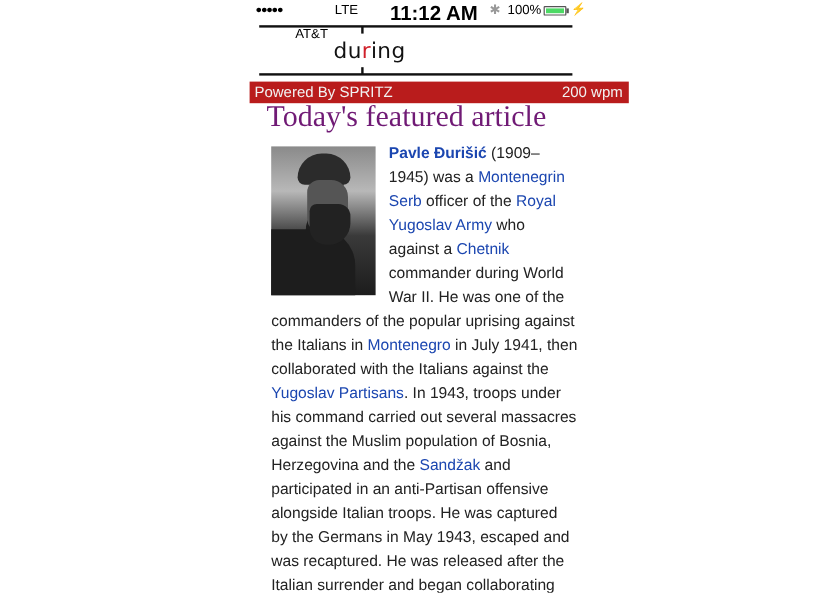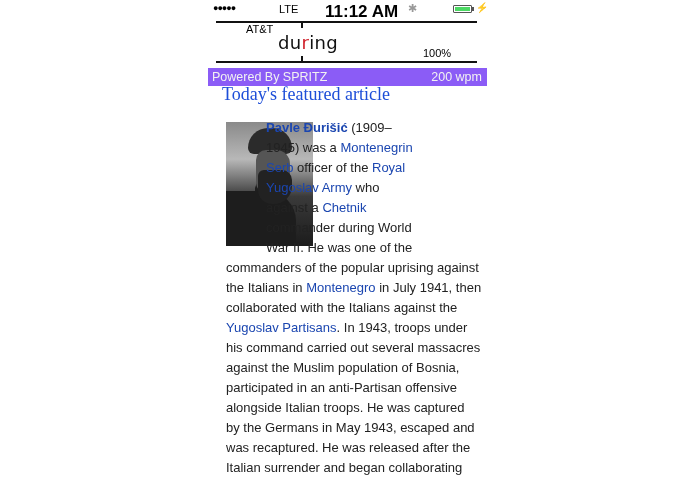--- a/index.html
+++ b/index.html
@@ -5,53 +5,53 @@
   html, body { margin: 0; padding: 0; background: #ffffff; }
   body { width: 695px; height: 494px; position: relative; overflow: hidden; font-family: "Liberation Sans", sans-serif; }
   .phone { position: absolute; left: 208px; top: 0; width: 279px; height: 494px; background: #fff; }
   
   .status { position: absolute; left: 0; top: 0; width: 279px; height: 18px; font-size: 11px; color: #000; }
   .status .dots { position: absolute; left: 5px; top: 3px; letter-spacing: -1px; font-size: 9px; }
   .status .carrier { position: absolute; left: 38px; top: 3px; margin-top: 20px; }
   .status .net { position: absolute; left: 71px; top: 3px; }
   .status .time { position: absolute; left: 117px; top: 2px; font-weight: bold; font-size: 17px; }
   .status .bt { position: absolute; left: 200px; top: 2px; color: #999; font-size: 11px; }
-  .status .batt-pct { position: absolute; left: 215px; top: 3px; margin-top: 44px; }
+  .status .batt-pct { position: absolute; left: 215px; top: 3px; }
   .status .batt { position: absolute; left: 245px; top: 5px; width: 19px; height: 8px; border: 1px solid #555; border-radius: 1px; box-sizing: border-box; padding: 1px; }
   .status .batt .fill { width: 100%; height: 100%; background: #4cd964; }
   .status .batt-tip { position: absolute; left: 264px; top: 7px; width: 2px; height: 4px; background: #555; }
   .status .bolt { position: absolute; left: 268px; top: 2px; font-size: 10px; }
 
   
   .reader { position: absolute; left: 0; top: 18px; width: 279px; height: 50px; }
   .reader .line { position: absolute; left: 8px; width: 261px; height: 2px; background: #111; }
   .reader .line.top { top: 3px; }
   .reader .line.bot { top: 43px; }
   .reader .tick { position: absolute; left: 93px; width: 2px; height: 6px; background: #111; }
   .reader .tick.top { top: 4px; }
   .reader .tick.bot { top: 38px; }
   .reader .word { position: absolute; left: 70px; top: 14px; font-size: 18px; color: #111; font-family: "DejaVu Sans", sans-serif; letter-spacing: 0.3px; }
   .reader .word .orp { color: #d0202a; }
 
-  .spritz-bar { position: absolute; left: 0; top: 68px; width: 279px; height: 18px; background: #8b5cf6; color: #f2f2f2; font-size: 12.5px; line-height: 18px; }
+  .spritz-bar { position: absolute; left: 0; top: 68px; width: 316px; height: 18px; background: #b91c1c; color: #f2f2f2; font-size: 12.5px; line-height: 18px; }
   .spritz-bar .left { position: absolute; left: 4px; top: 0; }
   .spritz-bar .right { position: absolute; right: 5px; top: 0; text-align: right; }
 
   
-  .heading { position: absolute; left: 14px; top: 84px; font-family: "Liberation Serif", "DejaVu Serif", serif; font-size: 18px; color: #1d4ed8; white-space: nowrap; }
+  .heading { position: absolute; left: 14px; top: 84px; font-family: "Liberation Serif", "DejaVu Serif", serif; font-size: 25px; color: #701a75; white-space: nowrap; }
   .photo { position: absolute; left: 18px; top: 122px; width: 87px; height: 124px; background: radial-gradient(ellipse at 55% 25%, #4a4a4a 0 18%, transparent 19%), radial-gradient(ellipse at 50% 42%, #6e6e6e 0 14%, transparent 15%), radial-gradient(ellipse at 48% 58%, #1e1e1e 0 20%, transparent 21%), linear-gradient(180deg, #8a8a8a 0%, #b8b8b8 30%, #3a3a3a 60%, #1c1c1c 100%); }
   .photo .body { position: absolute; left: 0; bottom: 0; width: 70px; height: 55px; background: #1d1d1d; border-top-right-radius: 30px; }
   .photo .hat { position: absolute; left: 22px; top: 6px; width: 44px; height: 26px; background: #2b2b2b; border-radius: 20px 20px 6px 6px; }
   .photo .face { position: absolute; left: 30px; top: 28px; width: 34px; height: 44px; background: #555; border-radius: 10px 14px 16px 12px; }
   .photo .beard { position: absolute; left: 32px; top: 48px; width: 34px; height: 34px; background: #222; border-radius: 6px 10px 18px 14px; }
 
   .article { position: absolute; left: 18px; top: 118px; width: 245px; font-size: 13px; line-height: 20px; color: #222; }
   .article a { color: #1b46b0; text-decoration: none; }
   .article .ln { display: block; white-space: nowrap; height: 20px; }
-  .article .ln.indent { padding-left: 40px; }
+  .article .ln.indent { padding-left: 98px; }
 </style>
 </head>
 <body>
 
 <div class="phone">
 
   <div class="status">
     <span class="dots">●●●●●</span>
     <span class="carrier">AT&amp;T</span>
     <span class="net">LTE</span>
@@ -94,19 +94,20 @@
       <span class="ln indent"><a>Yugoslav Army</a><span> who</span></span>
       <span class="ln indent"><span>against a </span><a>Chetnik</a></span>
       <span class="ln indent"><span>commander during World</span></span>
       <span class="ln indent"><span>War II. He was one of the</span></span>
       <span class="ln"><span>commanders of the popular uprising against</span></span>
       <span class="ln"><span>the Italians in </span><a>Montenegro</a><span> in July 1941, then</span></span>
       <span class="ln"><span>collaborated with the Italians against the</span></span>
       <span class="ln"><a>Yugoslav Partisans</a><span>. In 1943, troops under</span></span>
       <span class="ln"><span>his command carried out several massacres</span></span>
       <span class="ln"><span>against the Muslim population of Bosnia,</span></span>
+      <span class="ln"><span>Herzegovina and the </span><a>Sandžak</a><span> and</span></span>
       <span class="ln"><span>participated in an anti-Partisan offensive</span></span>
       <span class="ln"><span>alongside Italian troops. He was captured</span></span>
       <span class="ln"><span>by the Germans in May 1943, escaped and</span></span>
       <span class="ln"><span>was recaptured. He was released after the</span></span>
       <span class="ln"><span>Italian surrender and began collaborating</span></span>
     </div>
 </div>
 
 </body></html>

